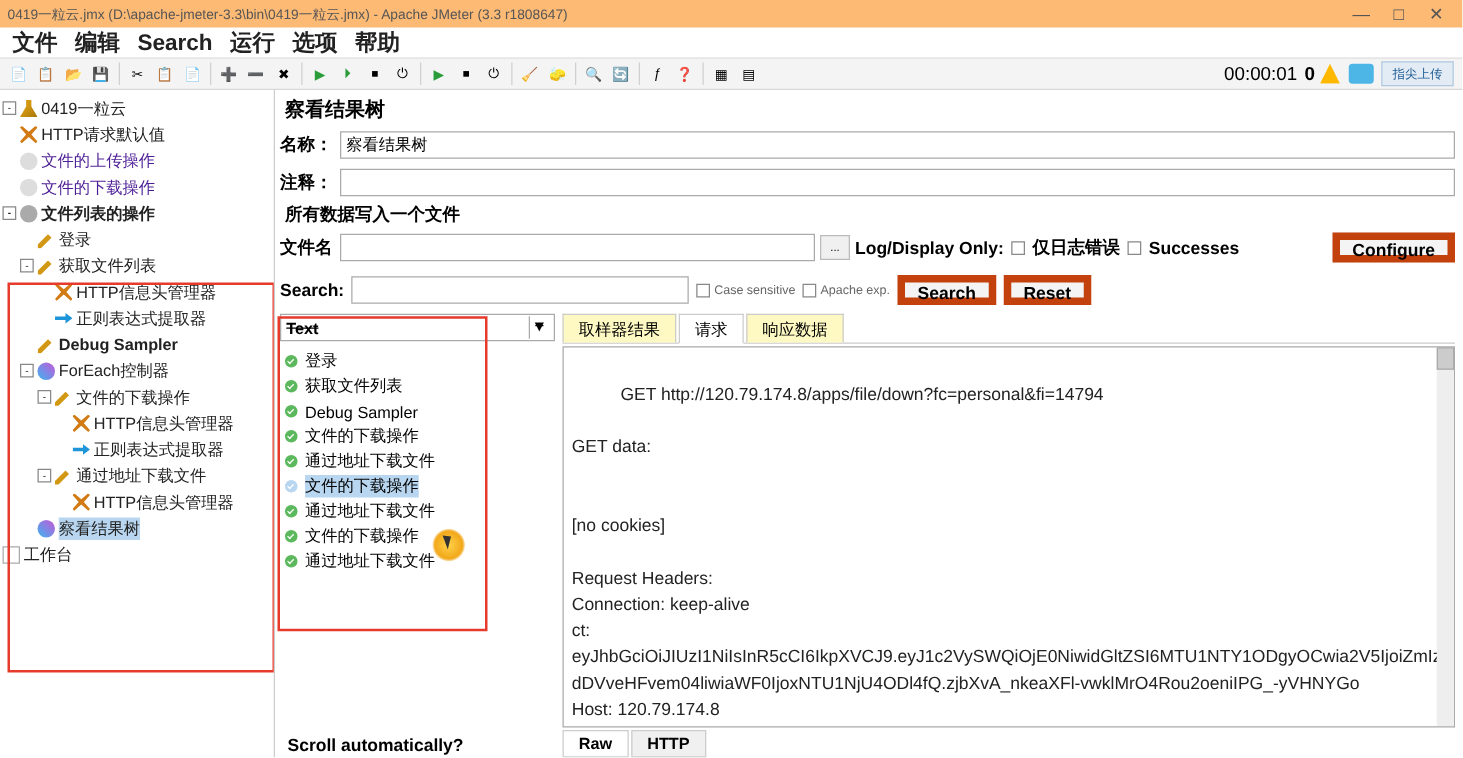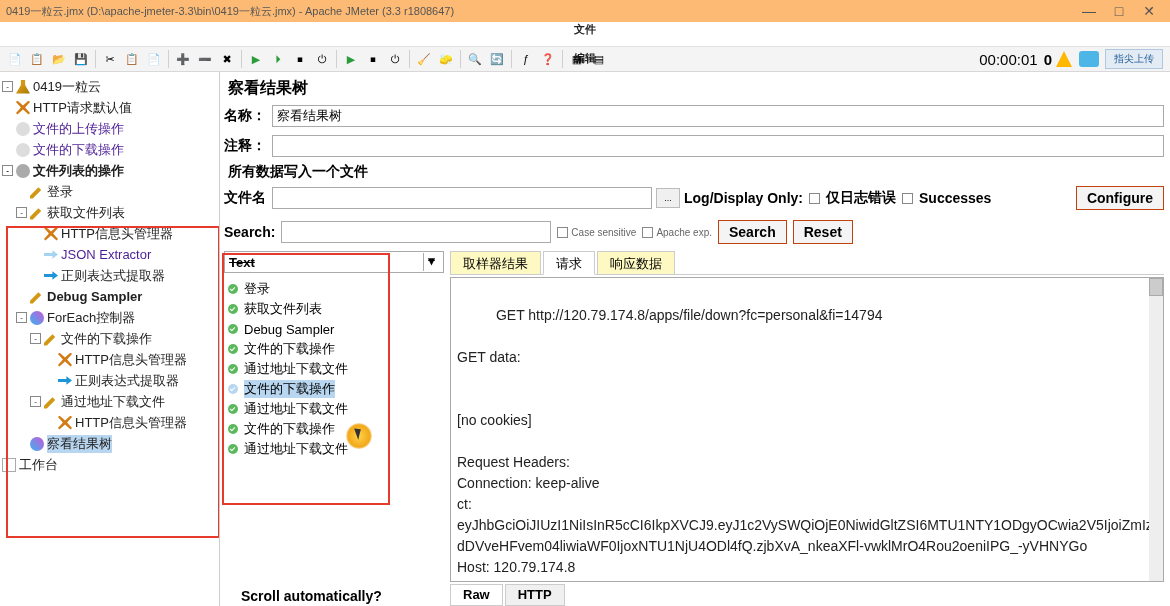--- a/index.html
+++ b/index.html
@@ -1,20 +1,20 @@
 <!DOCTYPE html>
 <html><head>
 <meta charset="utf-8">
 <style>
 * { box-sizing: border-box; margin: 0; padding: 0; font-family: "Microsoft YaHei", Arial, sans-serif; }
 body { width: 1170px; height: 606px; background: #fff; overflow: hidden; font-size: 12px; }
 .titlebar { height: 22px; background: #fdba74; display: flex; align-items: center; padding: 0 6px; }
 .titlebar .title { color: #555; font-size: 11px; flex: 1; }
 .titlebar .winbtn { width: 30px; text-align: center; color: #555; font-size: 14px; }
-.menubar { height: 24px; display: flex; align-items: center; gap: 14px; padding: 0 10px; font-size: 11px; font-weight: 600; color: #222; flex-direction: column; }
+.menubar { height: 24px; display: flex; align-items: center; gap: 14px; padding: 0 10px; font-size: 18px; font-weight: 600; color: #222; }
 .toolbar { height: 26px; background: #f4f4f4; display: flex; align-items: center; padding: 0 4px; border-top: 1px solid #e0e0e0; border-bottom: 1px solid #d8d8d8; }
 .tbtn { width: 18px; height: 18px; margin: 0 2px; display: inline-flex; align-items: center; justify-content: center; font-size: 11px; }
 .tsep { width: 1px; height: 18px; background: #d0d0d0; margin: 0 3px; }
 .timer { margin-left: auto; font-weight: 400; font-size: 15px; padding: 0 6px; }
 .errcnt { font-weight: 700; font-size: 15px; }
 .warn { width: 16px; height: 16px; background: #ffb800; display: inline-block; clip-path: polygon(50% 0%, 0% 100%, 100% 100%); margin: 0 4px; }
 .cloud { width: 20px; height: 16px; background: #4db6e6; border-radius: 3px; margin: 0 3px; }
 .cfgbtn { background: #e3ecf4; border: 1px solid #b0c8df; padding: 2px 8px; font-size: 10px; color: #1e5b96; margin: 0 3px; }
 
 .mainrow { display: flex; height: calc(100% - 72px); }
@@ -41,21 +41,21 @@
 .panel-title { font-size: 16px; font-weight: 700; padding: 2px 4px; }
 .formrow { display: flex; align-items: center; height: 26px; margin: 2px 0; }
 .formrow label { font-size: 14px; font-weight: 700; margin-right: 6px; }
 .ibox { flex: 1; height: 22px; border: 1px solid #aaa; background: #fff; padding: 0 4px; font-size: 13px; }
 .sechead { font-size: 14px; font-weight: 700; padding: 2px 4px; }
 .filerow { display: flex; align-items: center; height: 26px; margin: 2px 0; }
 .filerow label { font-size: 14px; font-weight: 700; margin-right: 6px; }
 .browsebtn { width: 24px; height: 20px; border: 1px solid #bbb; background: #f0f0f0; margin: 0 4px; font-size: 9px; }
 .filerow .cksec { font-size: 14px; font-weight: 700; display: flex; align-items: center; gap: 6px; }
 .small-ck { width: 11px; height: 11px; border: 1px solid #888; }
-.btn { height: 24px; padding: 0 10px; border: 1px solid #c2410c; background: #f4f4f4; font-size: 14px; font-weight: 700; }
+.btn { height: 24px; padding: 0 10px; border: 6px solid #c2410c; background: #f4f4f4; font-size: 14px; font-weight: 700; }
 .searchrow { display: flex; align-items: center; height: 30px; margin: 4px 0; gap: 6px; }
 .searchrow label { font-size: 14px; font-weight: 700; }
 .searchrow .ibox { flex: 0 0 270px; }
 .cklbl { font-size: 10px; color: #666; display: flex; align-items: center; gap: 3px; }
 
 .resultsrow { display: flex; flex: 1; min-height: 0; }
 .dropcol { width: 220px; display: flex; flex-direction: column; }
 .dropdown { height: 22px; border: 1px solid #aaa; display: flex; align-items: center; padding: 0 4px; font-size: 13px; font-weight: 700; text-decoration: line-through; }
 .dropdown .arrow { width: 16px; height: 18px; border-left: 1px solid #aaa; text-align: center; margin-left: auto; }
 .reslist { position: relative; padding: 4px; margin-top: 2px; }
@@ -71,21 +71,21 @@
 .tabs { display: flex; height: 24px; border-bottom: 1px solid #ccc; }
 .tab { padding: 3px 12px; border: 1px solid #ccc; border-bottom: none; margin-right: 2px; font-size: 13px; background: #fef9c3; }
 .tab.act { background: #fff; border-bottom: 1px solid #fff; margin-bottom: -1px; }
 .bodytext { flex: 1; border: 1px solid #aaa; margin-top: 2px; padding: 6px; font-size: 14px; color: #222; overflow: auto; line-height: 1.5; white-space: pre-wrap; word-break: break-all; position: relative; }
 .bodytext .scrollbar { position: absolute; right: 0; top: 0; width: 14px; height: 100%; background: #eee; }
 .bodytext .thumb { position: absolute; right: 0; top: 0; width: 14px; height: 18px; background: #ccc; border: 1px solid #aaa; }
 
 .btabs { display: flex; height: 22px; margin-top: 2px; }
 .btab { padding: 2px 12px; border: 1px solid #ccc; margin-right: 2px; font-size: 13px; font-weight: 700; background: #f0f0f0; }
 .btab.act { background: #fff; }
-.scrollq { position: absolute; left: 241px; bottom: 2px; font-size: 14px; font-weight: 700; }
+.scrollq { position: absolute; left: 230px; bottom: 2px; font-size: 14px; font-weight: 700; }
 </style>
 </head>
 <body>
 
 <div class="titlebar">
   <span class="title">0419一粒云.jmx (D:\apache-jmeter-3.3\bin\0419一粒云.jmx) - Apache JMeter (3.3 r1808647)</span>
   <span class="winbtn">—</span>
   <span class="winbtn">□</span>
   <span class="winbtn">✕</span>
 </div>
@@ -180,27 +180,20 @@
           <span class="toggle">-</span>
           <span class="icon ico-pencil"></span>
           <span>获取文件列表</span>
         </div>
       <div class="node">
           <span class="spacer"></span>
           <span class="spacer"></span>
           <span class="spacer"></span>
           <span class="icon ico-x"></span>
           <span>HTTP信息头管理器</span>
-        </div>
-      <div class="node gray">
-          <span class="spacer"></span>
-          <span class="spacer"></span>
-          <span class="spacer"></span>
-          <span class="icon ico-arrow"></span>
-          <span>JSON Extractor</span>
         </div>
       <div class="node">
           <span class="spacer"></span>
           <span class="spacer"></span>
           <span class="spacer"></span>
           <span class="icon ico-arrow"></span>
           <span>正则表达式提取器</span>
         </div>
       <div class="node bold">
           <span class="spacer"></span>

